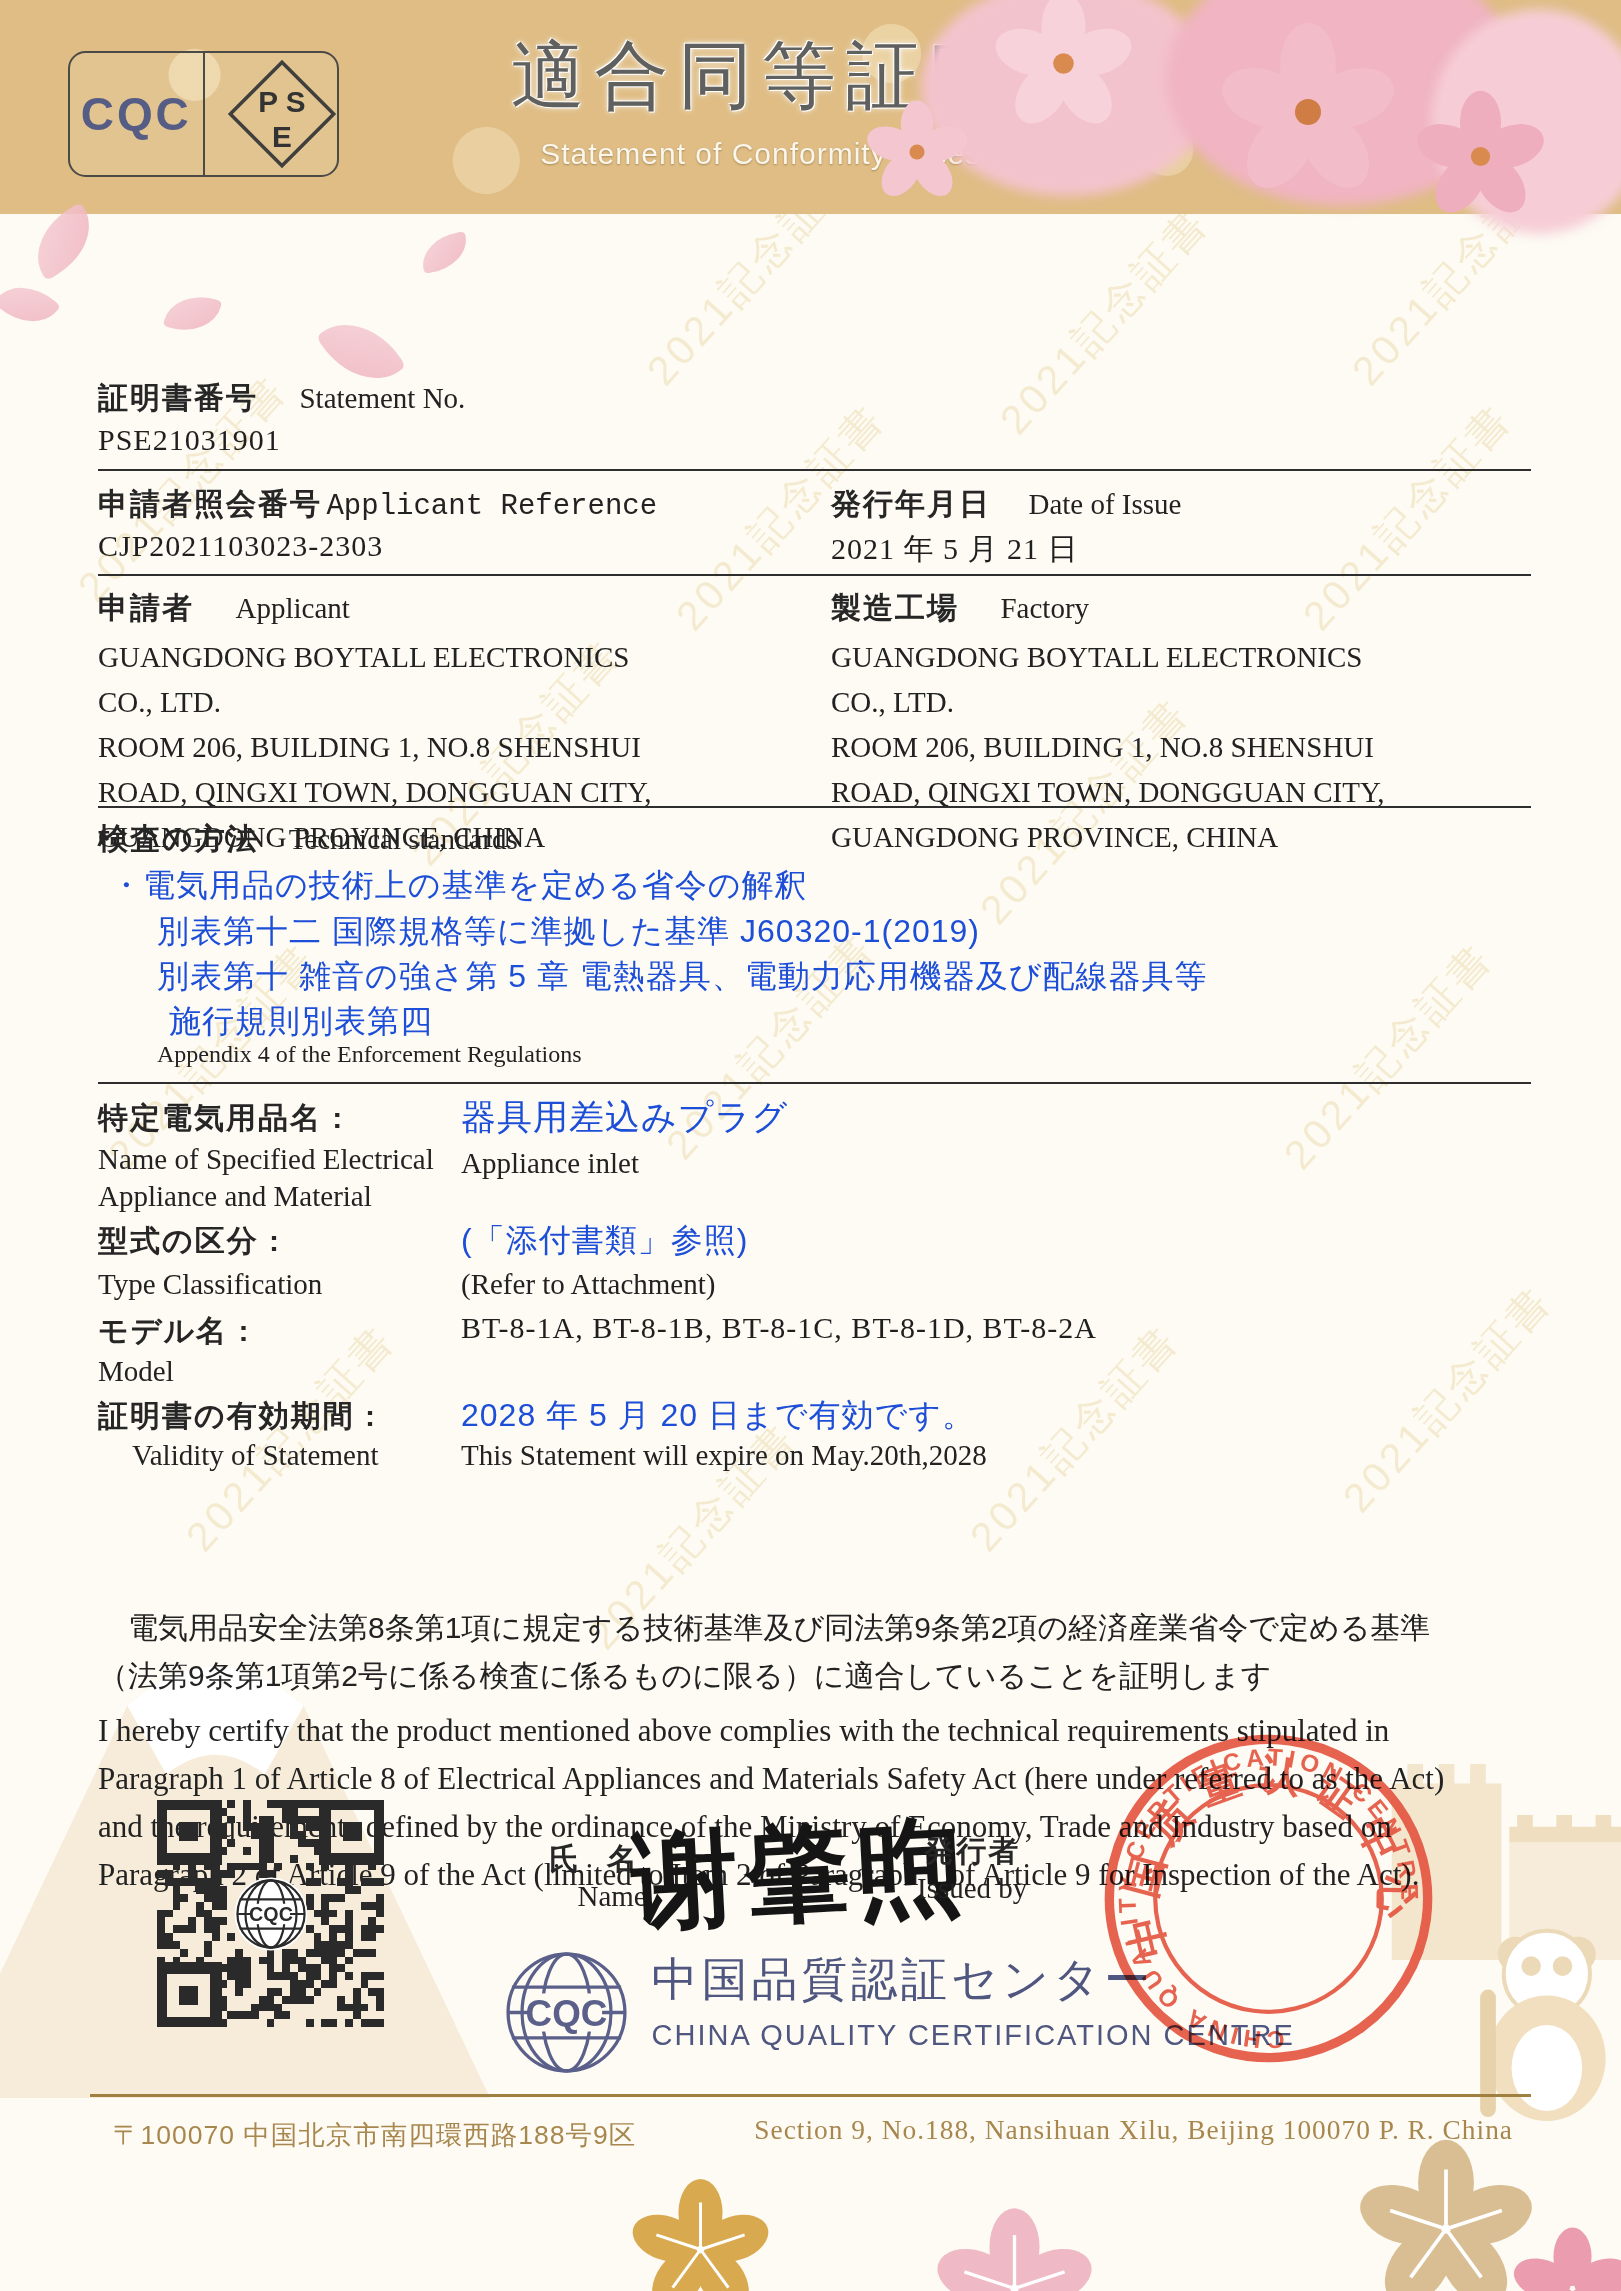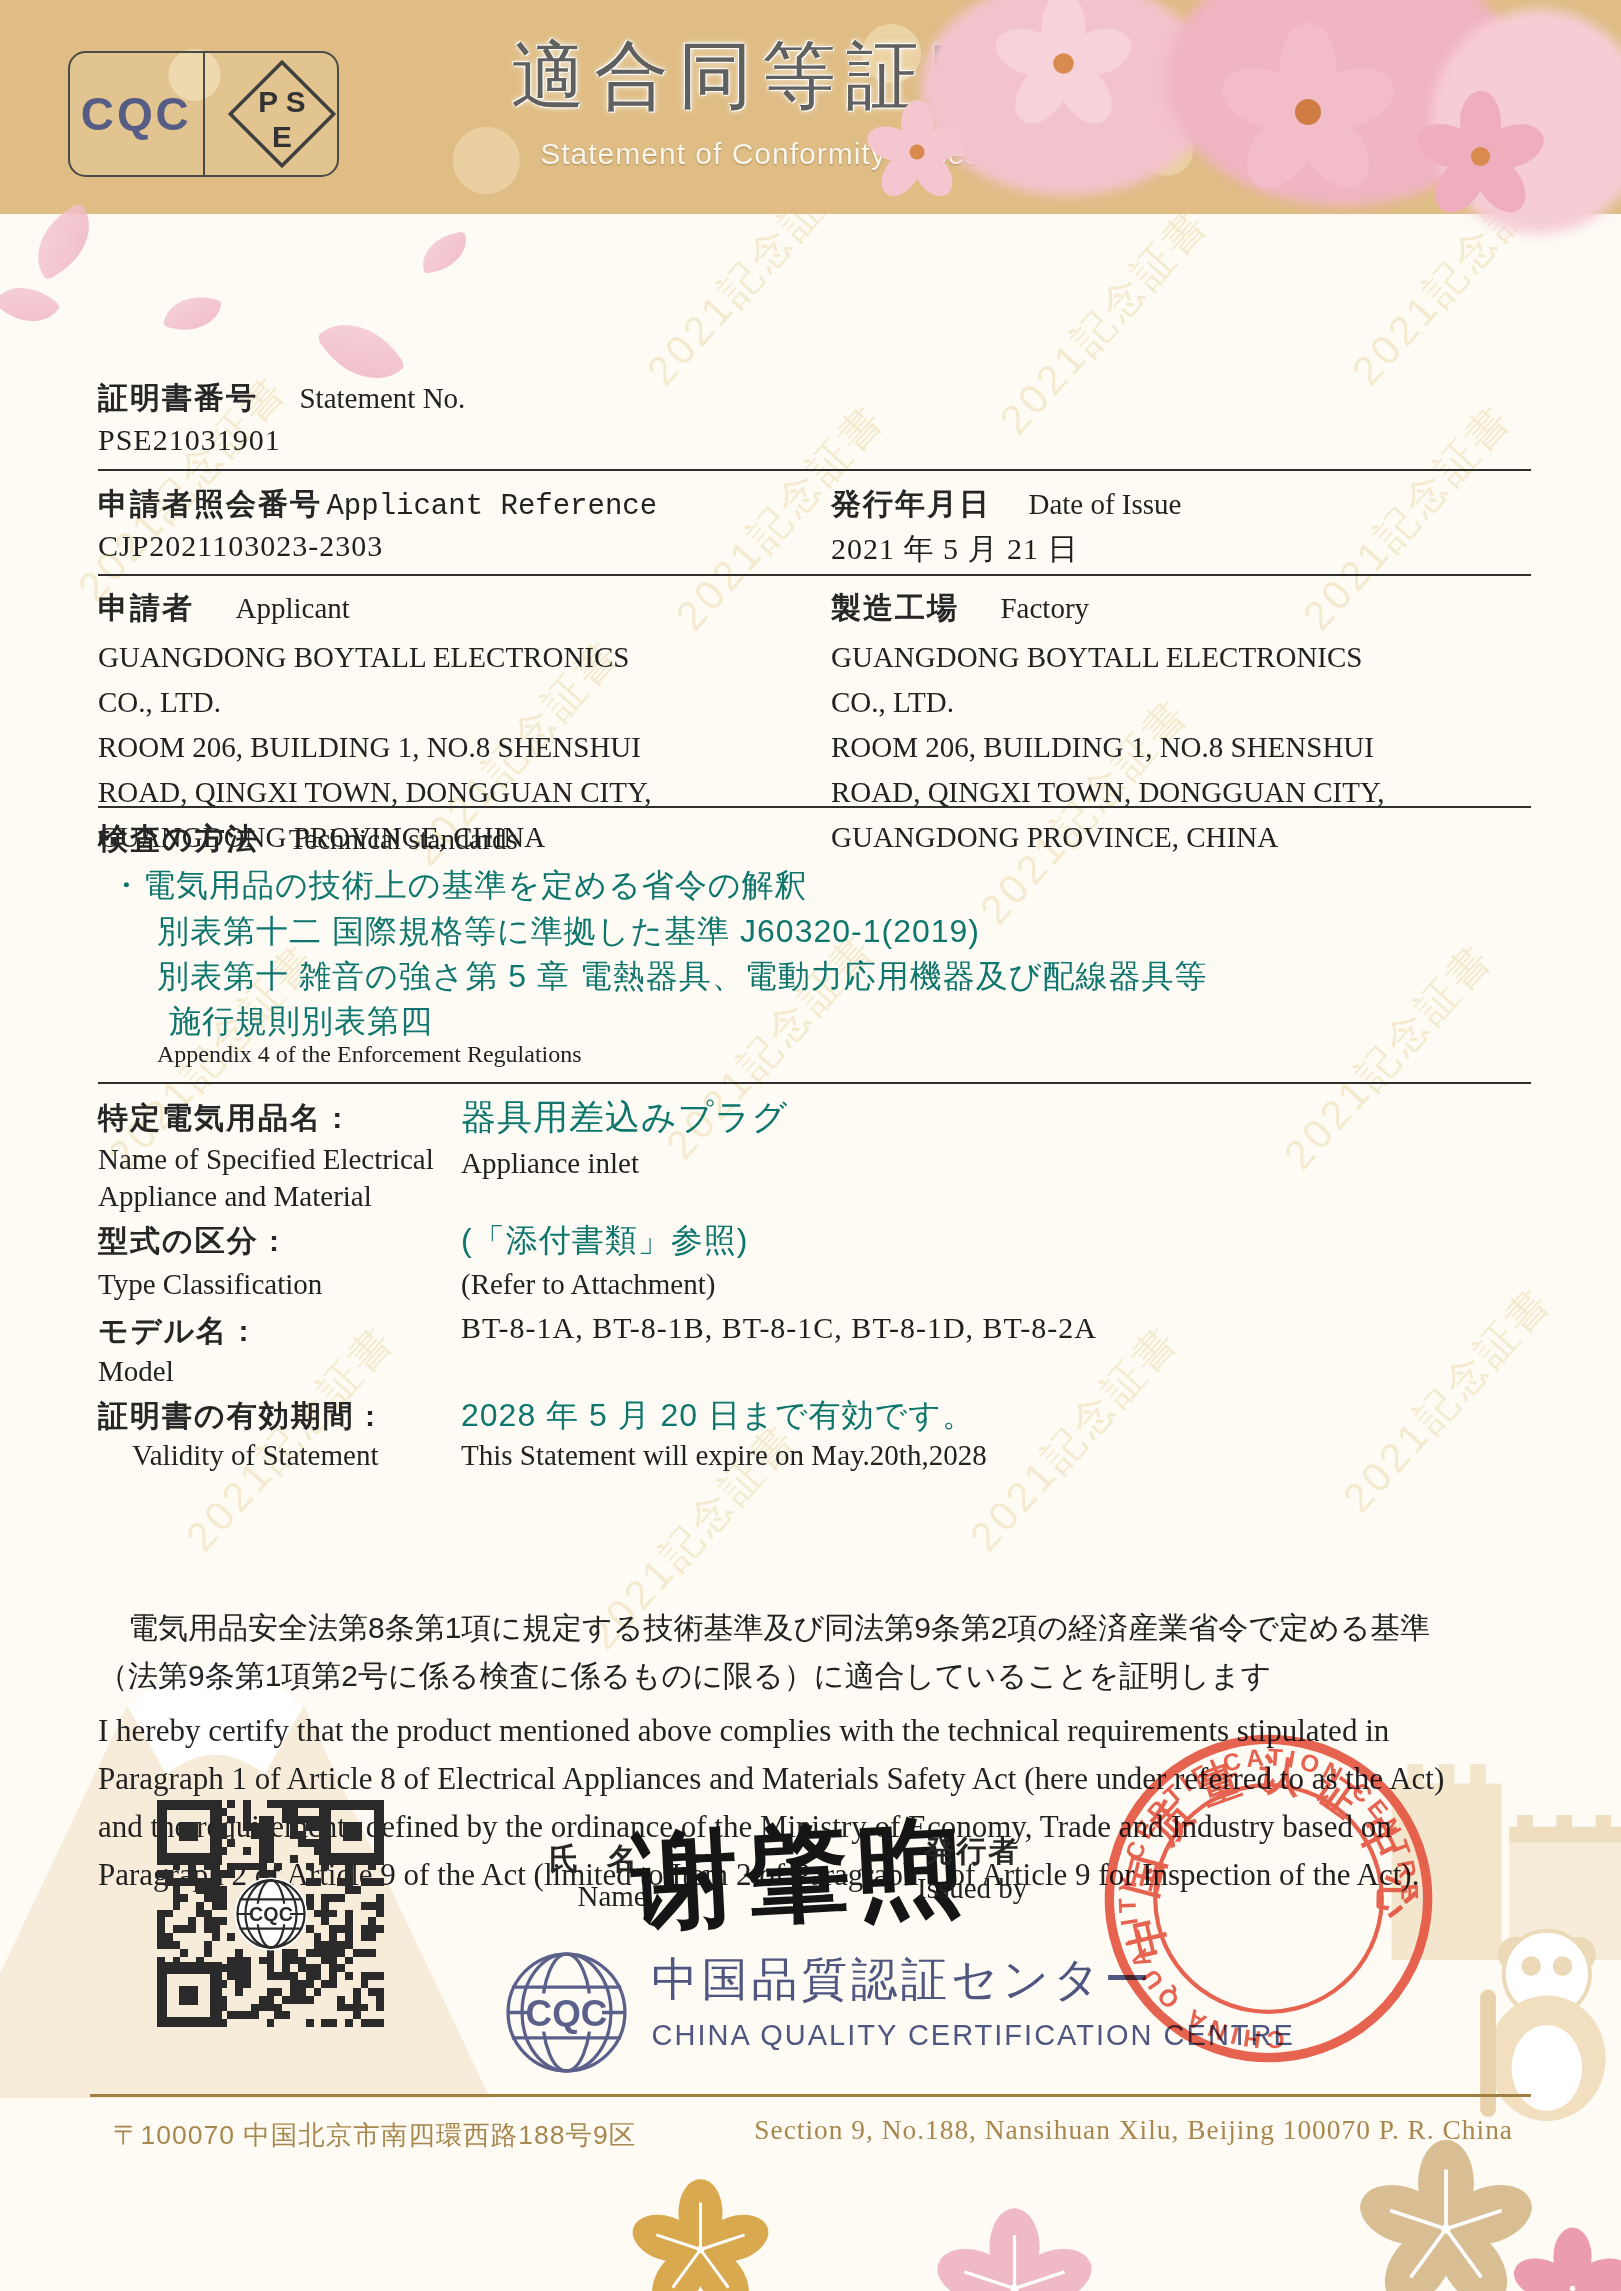--- a/index.html
+++ b/index.html
@@ -29,21 +29,21 @@
   .blob{position:absolute;border-radius:50%;filter:blur(5.9px);}
   .petal{position:absolute;background:linear-gradient(135deg,#f6cfd6,#eeafbd);
     border-radius:85% 10% 85% 10%/85% 10% 85% 10%;opacity:.85;}
   .watermark{position:absolute;font-size:41px;color:#e9d49e;opacity:.42;white-space:nowrap;
     transform:rotate(-48deg);z-index:0;letter-spacing:3.9px;}
   
   .content{position:absolute;left:0;top:0;width:100%;height:100%;z-index:2;}
   .jp-label{font-size:30px;font-weight:600;letter-spacing:2px;color:#262626;}
   .en-serif{font-family:"Liberation Serif",serif;font-size:29px;color:#222;}
   .val-serif{font-family:"Liberation Serif",serif;font-size:30px;color:#1f1f1f;letter-spacing:1px;}
-  .jp-val{font-size:32px;color:#0f766e;letter-spacing:1px;}
+  .jp-val{font-size:32px;color:#1d4ed8;letter-spacing:1px;}
   .hline{position:absolute;left:98px;width:1433px;border-top:2.5px solid #2e2e2e;}
   .abs{position:absolute;white-space:nowrap;}
   .addr{position:absolute;font-family:"Liberation Serif",serif;font-size:29px;line-height:45px;color:#222;white-space:pre-line;}
   .cert-par{position:absolute;left:98px;width:1372px;font-size:30px;line-height:48px;color:#222;text-align:left;}
   .cert-en{font-family:"Liberation Serif",serif;font-size:31px;}
   
   .qr-wrap{position:absolute;left:157px;top:1800px;width:227px;height:227px;z-index:2;}
   .qr-wrap svg{width:100%;height:100%;fill:#2a2a2a;}
   .qr-globe{position:absolute;left:50%;top:50%;width:73px;height:73px;transform:translate(-50%,-50%);
     background:#fff;border-radius:50%;display:flex;align-items:center;justify-content:center;color:#2a2a2a;}

